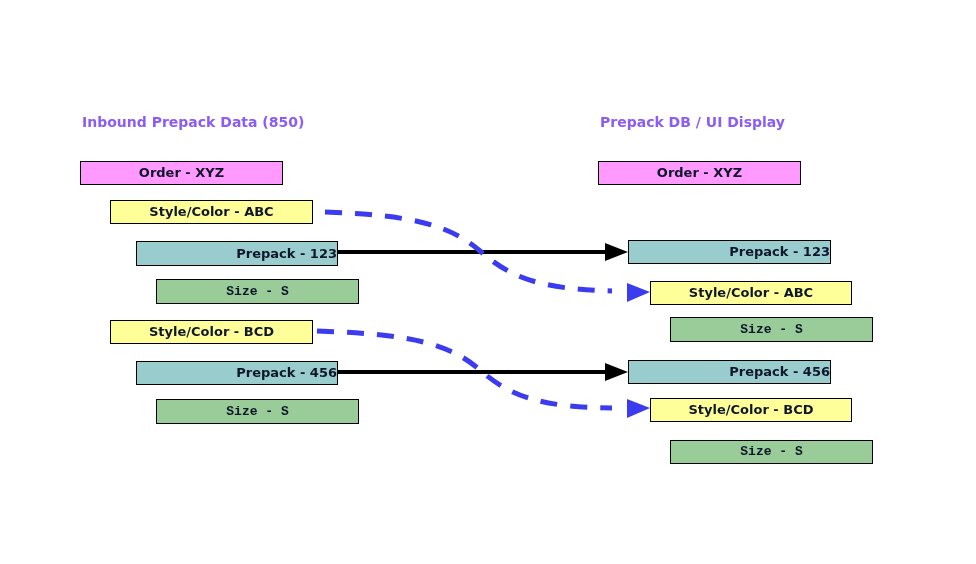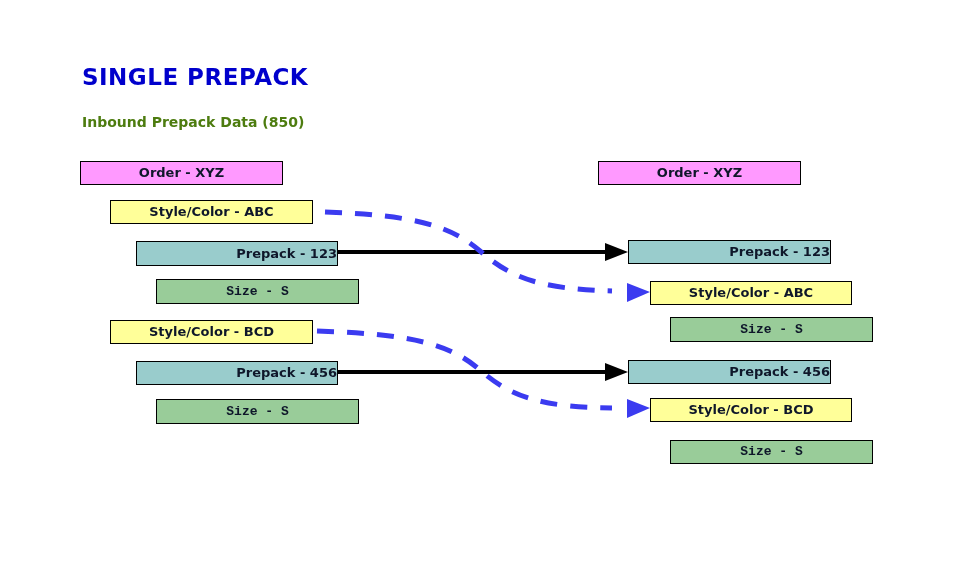--- a/index.html
+++ b/index.html
@@ -22,21 +22,21 @@
     font-size: 23px;
     font-weight: bold;
     color: #0000CC;
     letter-spacing: 0.5px;
     white-space: nowrap;
   }
   .col-header {
     position: absolute;
     font-size: 14px;
     font-weight: bold;
-    color: #4d7c0f;
+    color: #8b5cf6;
     white-space: nowrap;
     text-align: right;
   }
   #left-header  { left: 82px;  top: 114px; }
   #right-header { left: 600px; top: 114px; }
   .dbox {
     position: absolute;
     box-sizing: border-box;
     border: 1px solid #000000;
     font-size: 13px;
@@ -76,23 +76,23 @@
     left: 0; top: 0;
     width: 976px; height: 564px;
     pointer-events: none;
   }
 </style>
 </head>
 <body>
 
 <div id="canvas">
 
-  <div class="title">SINGLE PREPACK</div>
 
   <div id="left-header" class="col-header">Inbound Prepack Data (850)</div>
+  <div id="right-header" class="col-header">Prepack DB / UI Display</div>
 
   <div id="lb0" class="dbox c-pink">Order - XYZ</div>
   <div id="lb1" class="dbox c-yellow">Style/Color - ABC</div>
   <div id="lb2" class="dbox c-teal">Prepack - 123</div>
   <div id="lb3" class="dbox c-green">Size - S</div>
   <div id="lb4" class="dbox c-yellow">Style/Color - BCD</div>
   <div id="lb5" class="dbox c-teal">Prepack - 456</div>
   <div id="lb6" class="dbox c-green">Size - S</div>
 
   <div id="rb0" class="dbox c-pink">Order - XYZ</div>

